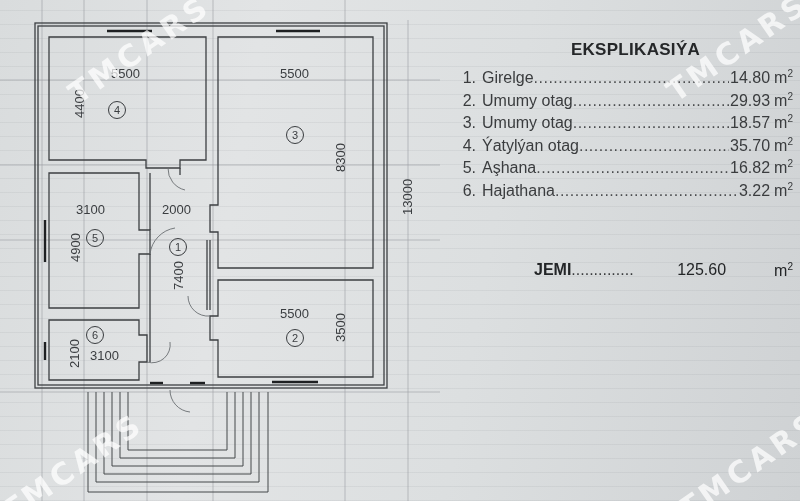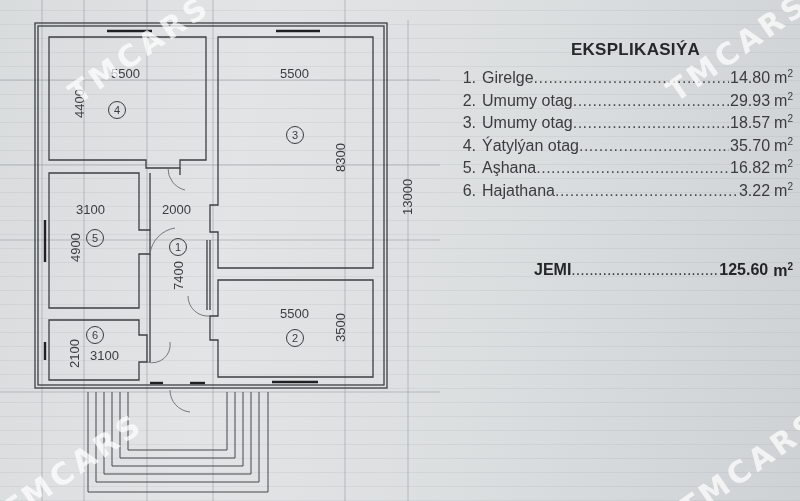--- a/index.html
+++ b/index.html
@@ -25,21 +25,21 @@
   .row .name { }
   .row .dots { flex:1; overflow:hidden; color:#4a4c4e; letter-spacing:0.5px; }
   .row .dots::before { content:"..............................................................................................."; }
   .row .val { padding-left:1px; }
   .row .unit { padding-left:4px; }
   .row .unit sup { font-size:10px; }
   .total { display:flex; align-items:flex-start; font-size:16px; margin-top:58px; margin-left:86px; color:#232527; }
   .total .name { font-weight:bold; }
   .total .dots { flex:1; overflow:hidden; color:#3a3c3e; }
   .total .dots::before { content:"....................................................................."; }
-  .total .val, .total .unit { font-weight:bold; }
+  .total .val, .total .unit { font-weight:normal;margin-left:43px; }
   .total .unit { padding-left:5px; }
   .total .unit sup { font-size:10px; }
   .wm {
     position:absolute; color:rgba(255,255,255,0.72); font-size:30px; font-weight:bold;
     letter-spacing:4px; transform:rotate(-35deg); transform-origin:left top; pointer-events:none;
     font-family: "DejaVu Sans", sans-serif;
   }
 </style>
 </head>
 <body>

